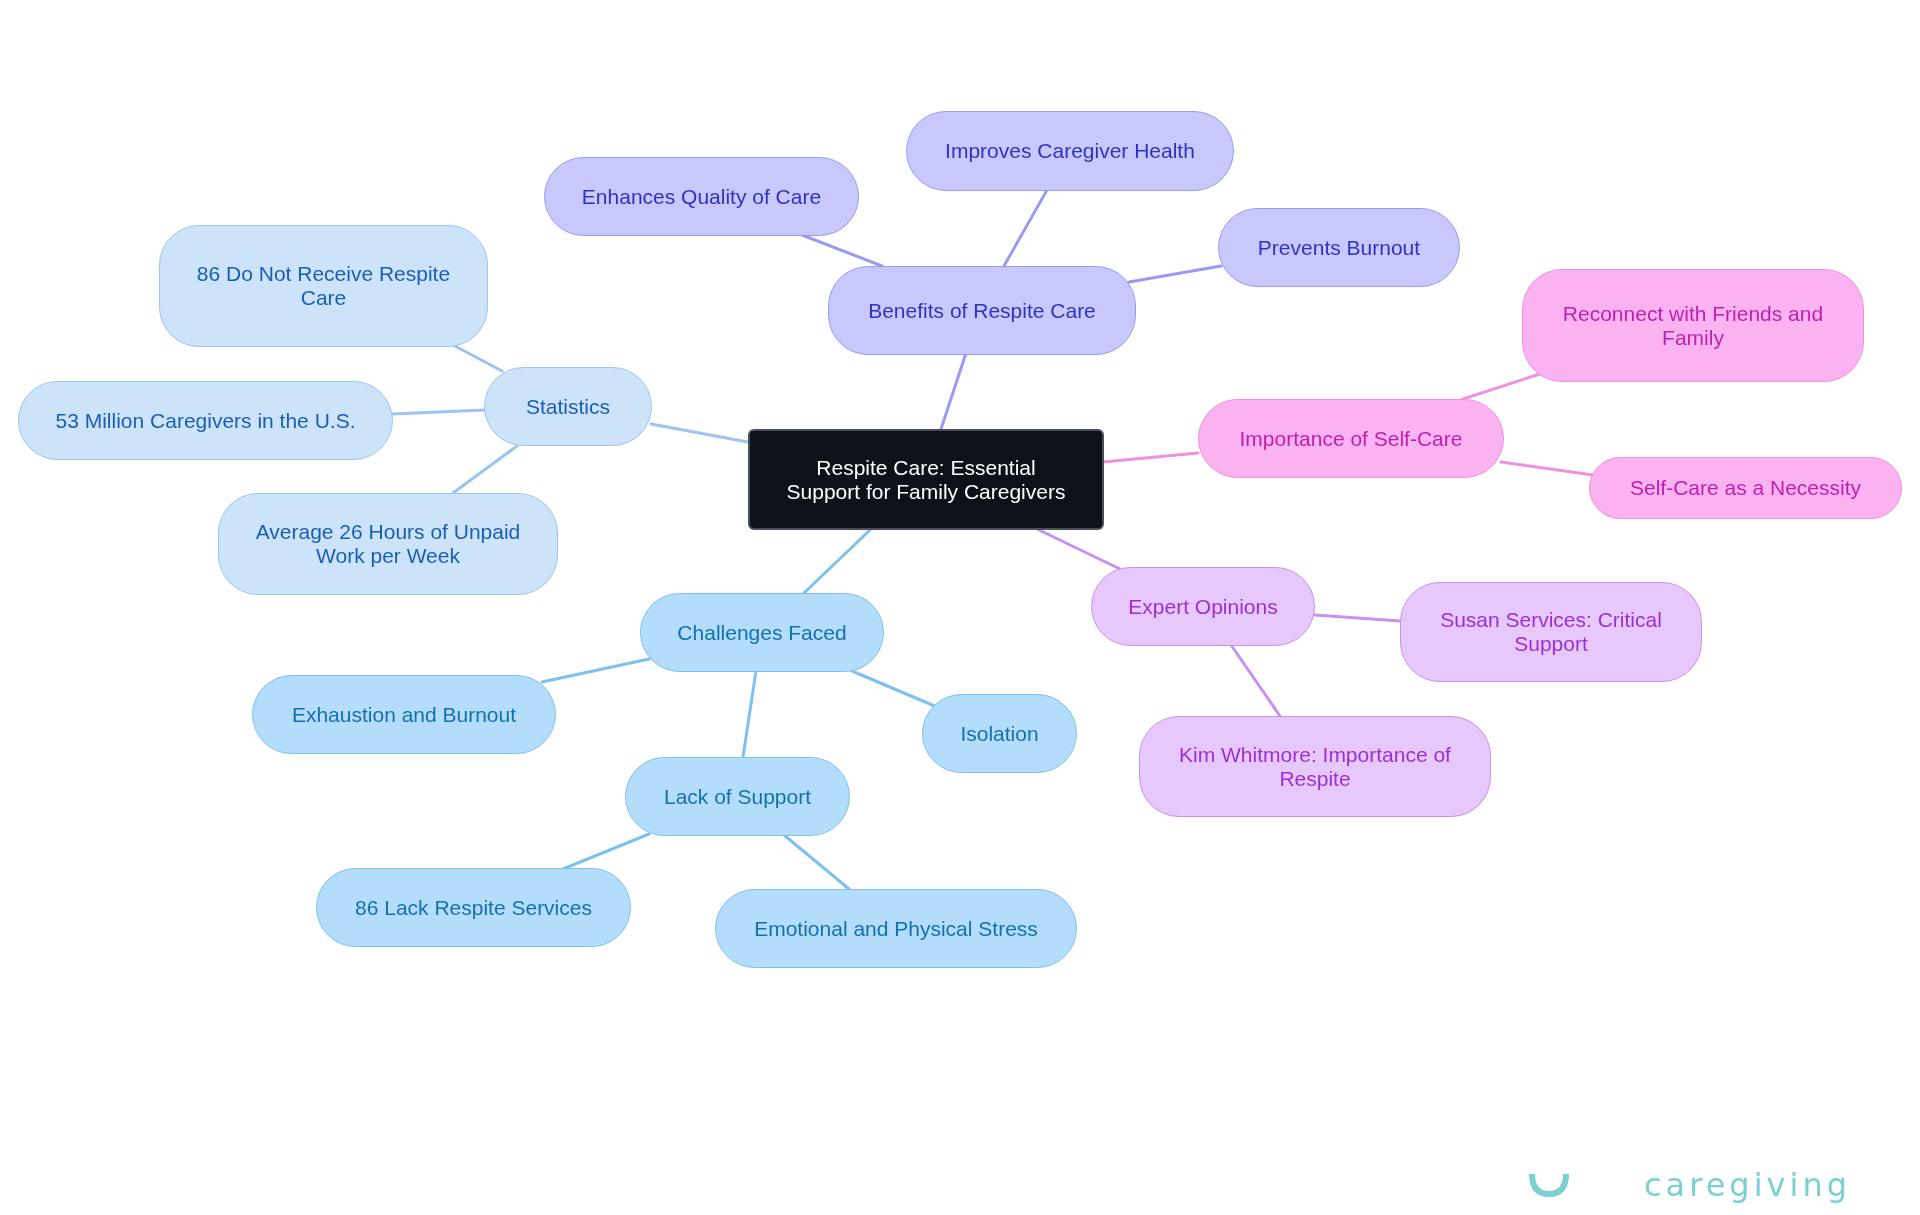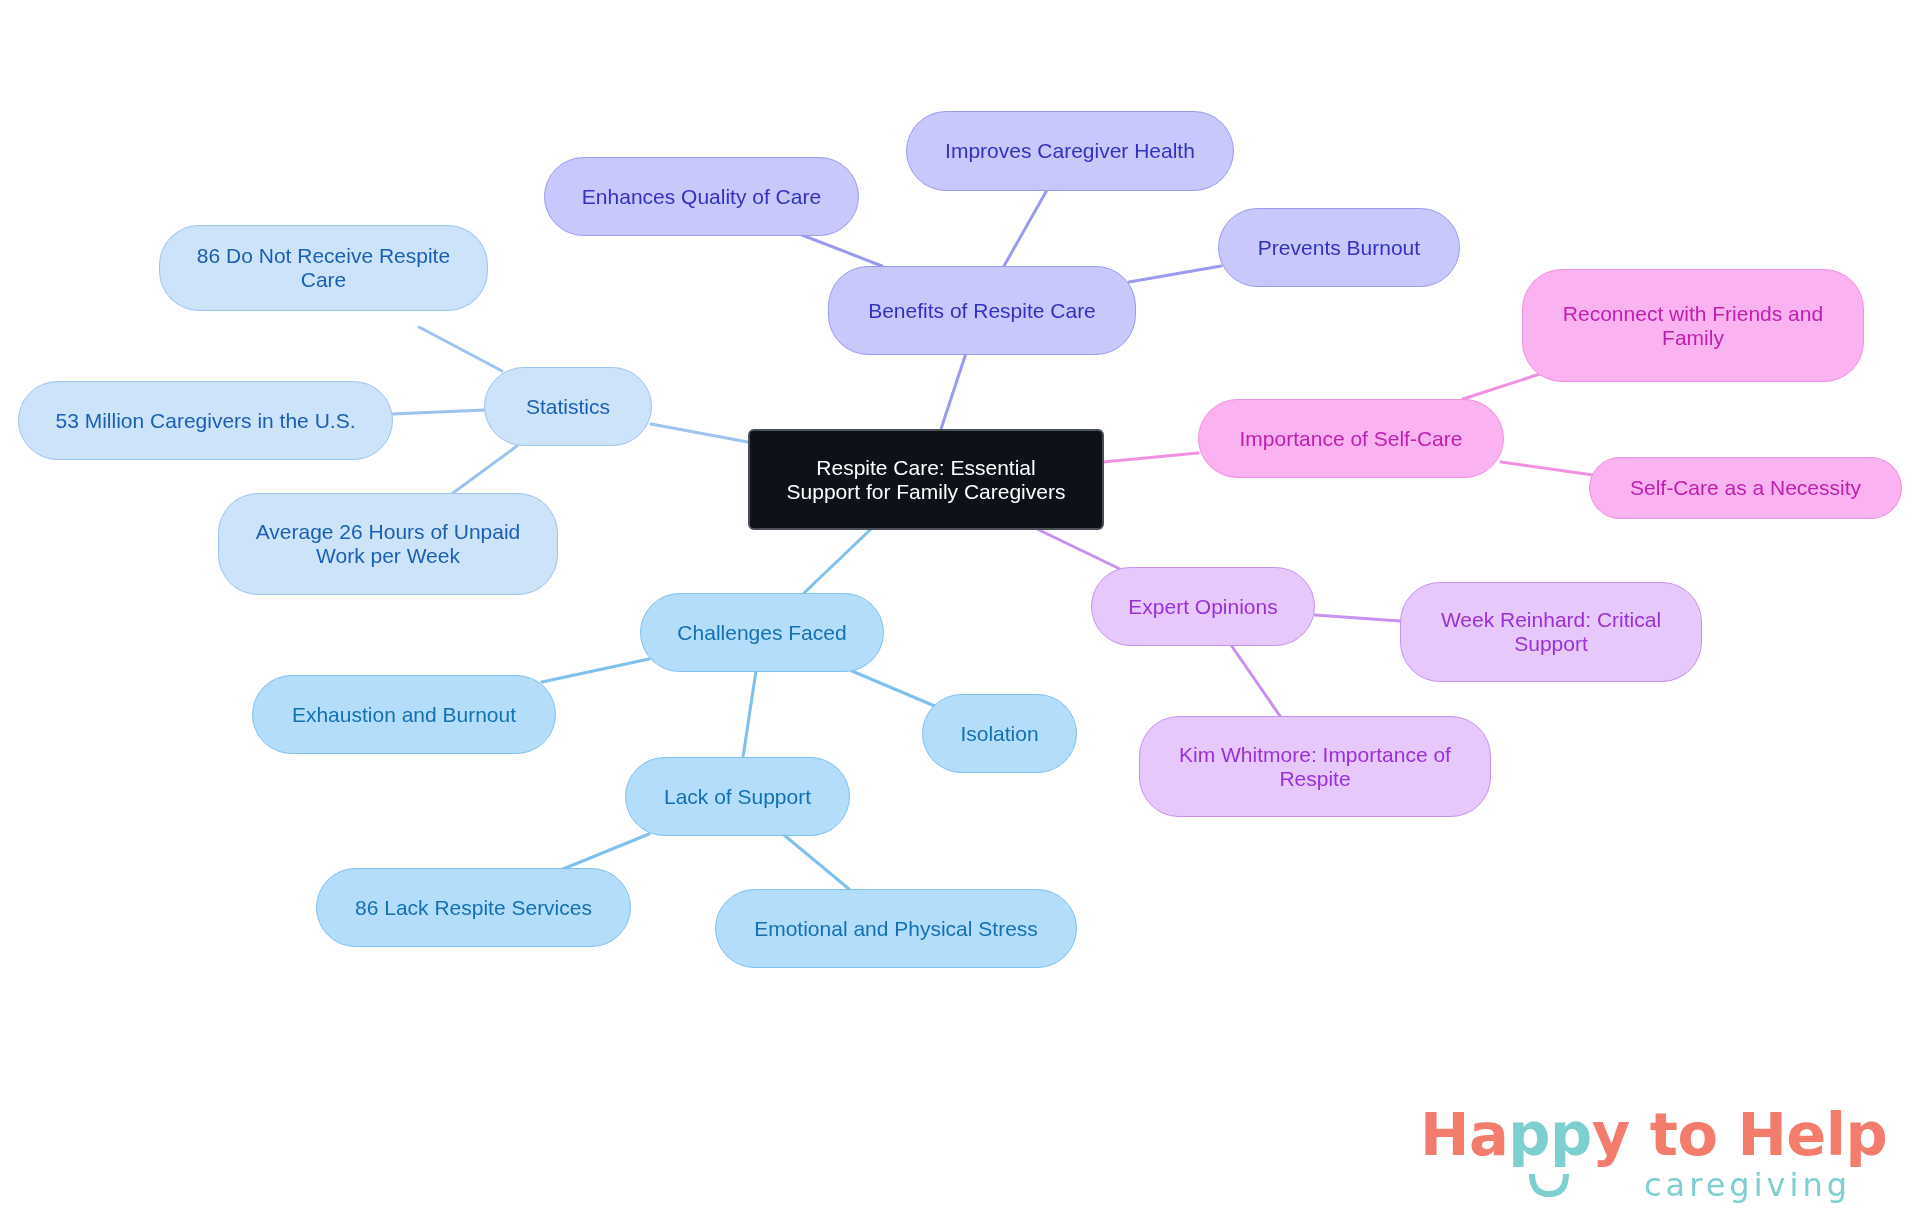--- a/index.html
+++ b/index.html
@@ -127,21 +127,21 @@
 <div class="node root" style="left:748px; top:429px; width:356px; height:101px;">
   <div>
     <span>Respite Care: Essential</span>
     <span>Support for Family Caregivers</span>
   </div>
 </div>
 
 <div class="node c-stats" style="left:484px; top:367px; width:168px; height:79px;">
   <span>Statistics</span>
 </div>
-<div class="node c-stats" style="left:159px; top:225px; width:329px; height:86px;align-items:center;">
+<div class="node c-stats" style="left:159px; top:225px; width:329px; height:122px;align-items:center;">
   <div>
     <span>86 Do Not Receive Respite</span>
     <span>Care</span>
   </div>
 </div>
 <div class="node c-stats" style="left:18px; top:381px; width:375px; height:79px;">
   <span>53 Million Caregivers in the U.S.</span>
 </div>
 <div class="node c-stats" style="left:218px; top:493px; width:340px; height:102px;">
   <div>
@@ -174,21 +174,21 @@
 </div>
 <div class="node c-self" style="left:1589px; top:457px; width:313px; height:62px;">
   <span>Self-Care as a Necessity</span>
 </div>
 
 <div class="node c-exp" style="left:1091px; top:567px; width:224px; height:79px;">
   <span>Expert Opinions</span>
 </div>
 <div class="node c-exp" style="left:1400px; top:582px; width:302px; height:100px;">
   <div>
-    <span>Week Reinhard: Critical</span>
+    <span>Susan Services: Critical</span>
     <span>Support</span>
   </div>
 </div>
 <div class="node c-exp" style="left:1139px; top:716px; width:352px; height:101px;">
   <div>
     <span>Kim Whitmore: Importance of</span>
     <span>Respite</span>
   </div>
 </div>
 
@@ -205,20 +205,17 @@
   <span>Lack of Support</span>
 </div>
 <div class="node c-chal" style="left:316px; top:868px; width:315px; height:79px;">
   <span>86 Lack Respite Services</span>
 </div>
 <div class="node c-chal" style="left:715px; top:889px; width:362px; height:79px;">
   <span>Emotional and Physical Stress</span>
 </div>
 
 <div id="logo">
-  <div class="title">
-    <span class="coral">Ha</span><span class="teal">pp</span><span class="coral">y to Help</span>
-  </div>
   <svg class="smile" viewBox="0 0 42 26" xmlns="http://www.w3.org/2000/svg">
     <path d="M4 2 Q4 22 21 22 Q38 22 38 2" fill="none" stroke="#7ecfcf" stroke-width="6" stroke-linecap="butt"></path>
   </svg>
   <div class="sub">caregiving</div>
 </div>
 
 </body></html>

